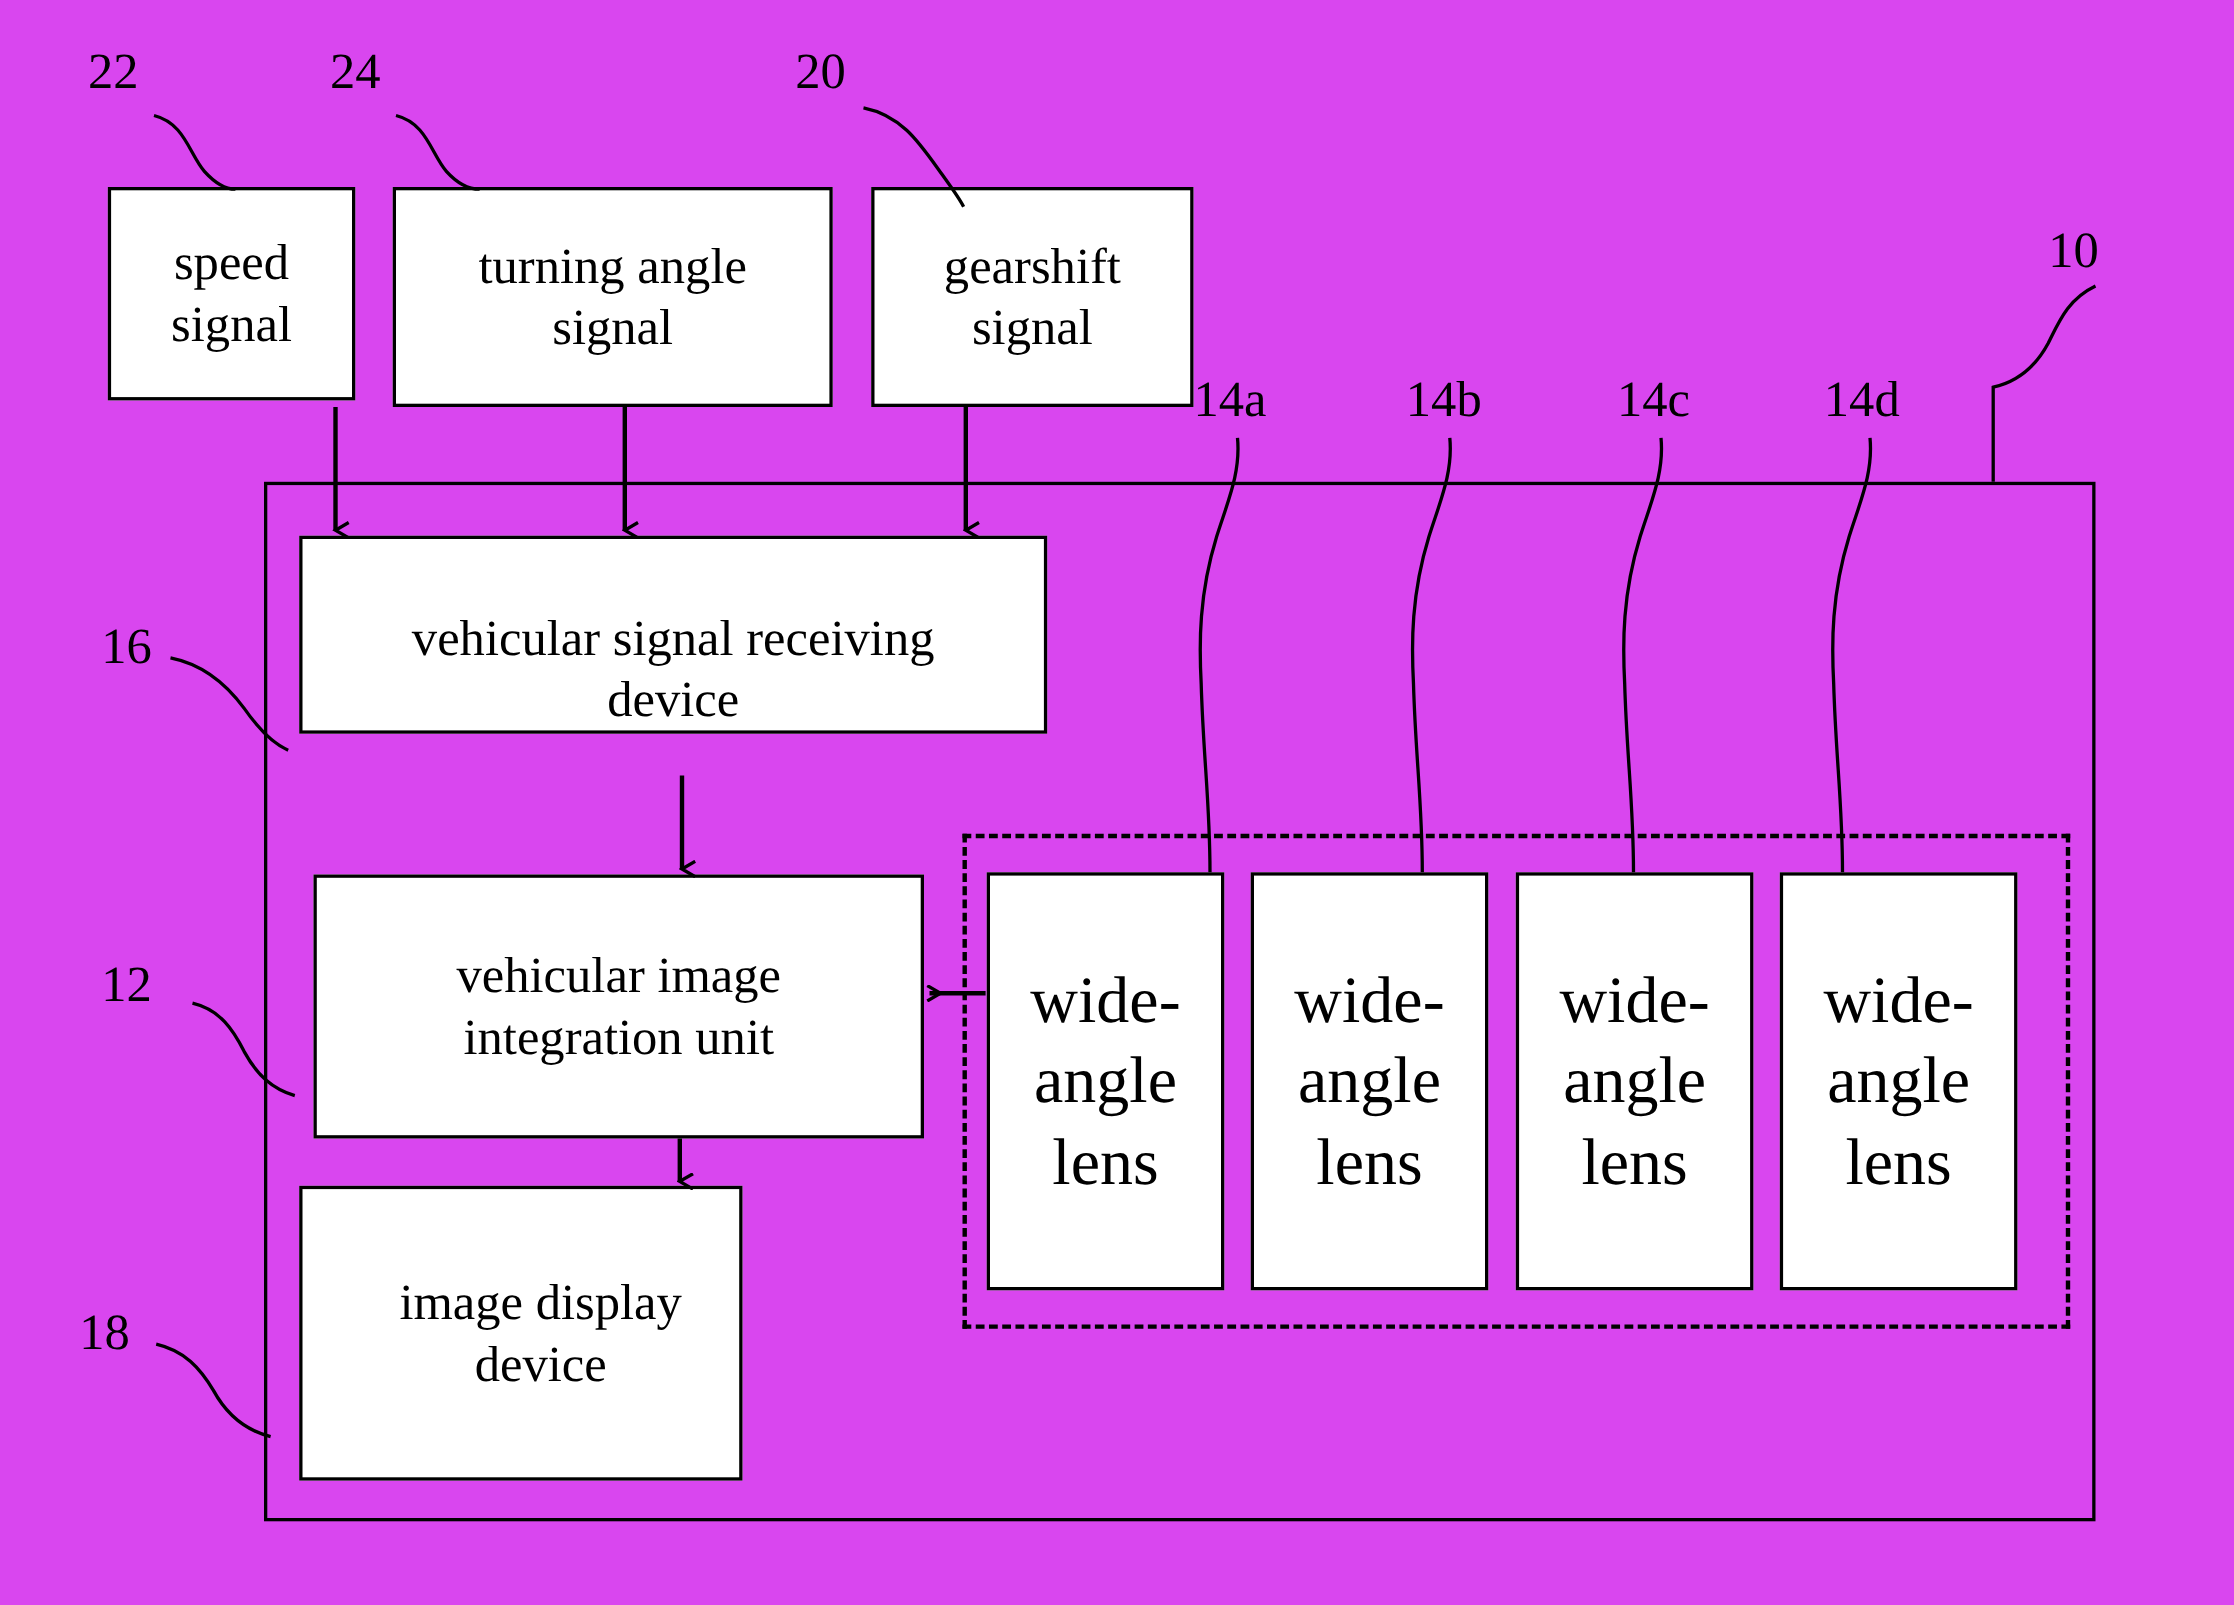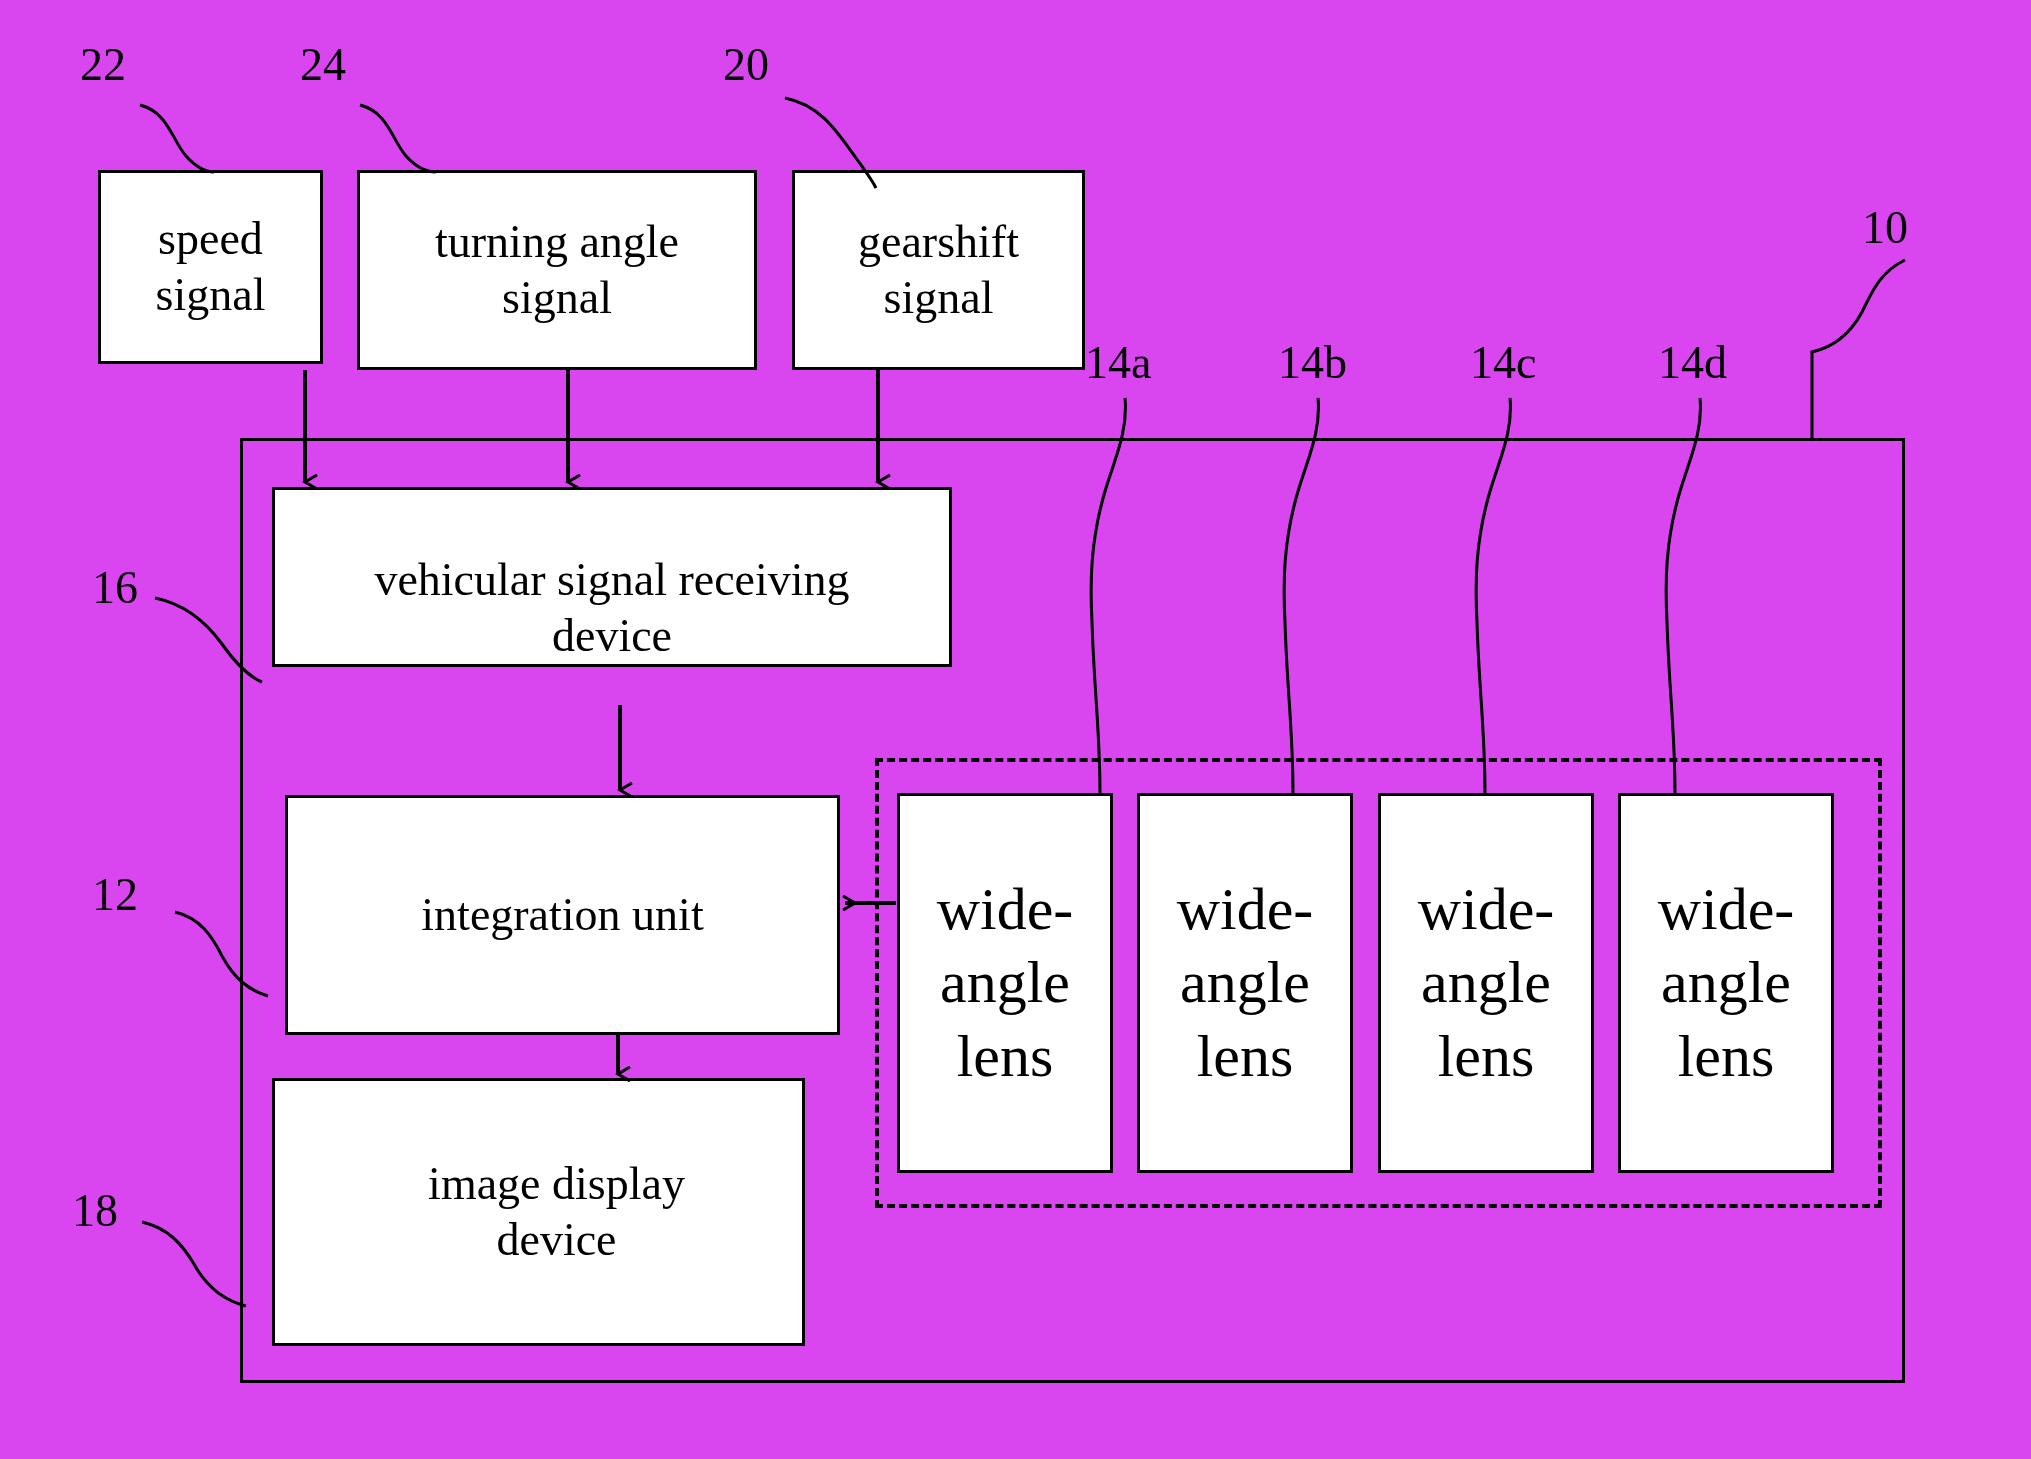--- a/index.html
+++ b/index.html
@@ -107,25 +107,26 @@
 
   <div class="box t46" style="left:272px; top:487px; width:680px; height:180px;align-items:flex-end;">
     <span>
       <span>vehicular signal receiving</span>
       <span>device</span>
     </span>
   </div>
 
   <div class="box t46" style="left:285px; top:795px; width:555px; height:240px;">
     <span>
+      <span>vehicular image</span>
       <span>integration unit</span>
     </span>
   </div>
 
-  <div class="box t46" style="left:272px; top:1078px; width:533px; height:268px;padding-left:36px;">
+  <div class="box t46" style="left:272px; top:1078px; width:403px; height:268px;padding-left:36px;">
     <span>
       <span>image display</span>
       <span>device</span>
     </span>
   </div>
 
   <div class="dashed-box" style="left:875px; top:758px; width:1007px; height:450px;"></div>
 
   <div class="box t44" style="left:897px; top:793px; width:216px; height:380px;">
     <span>

